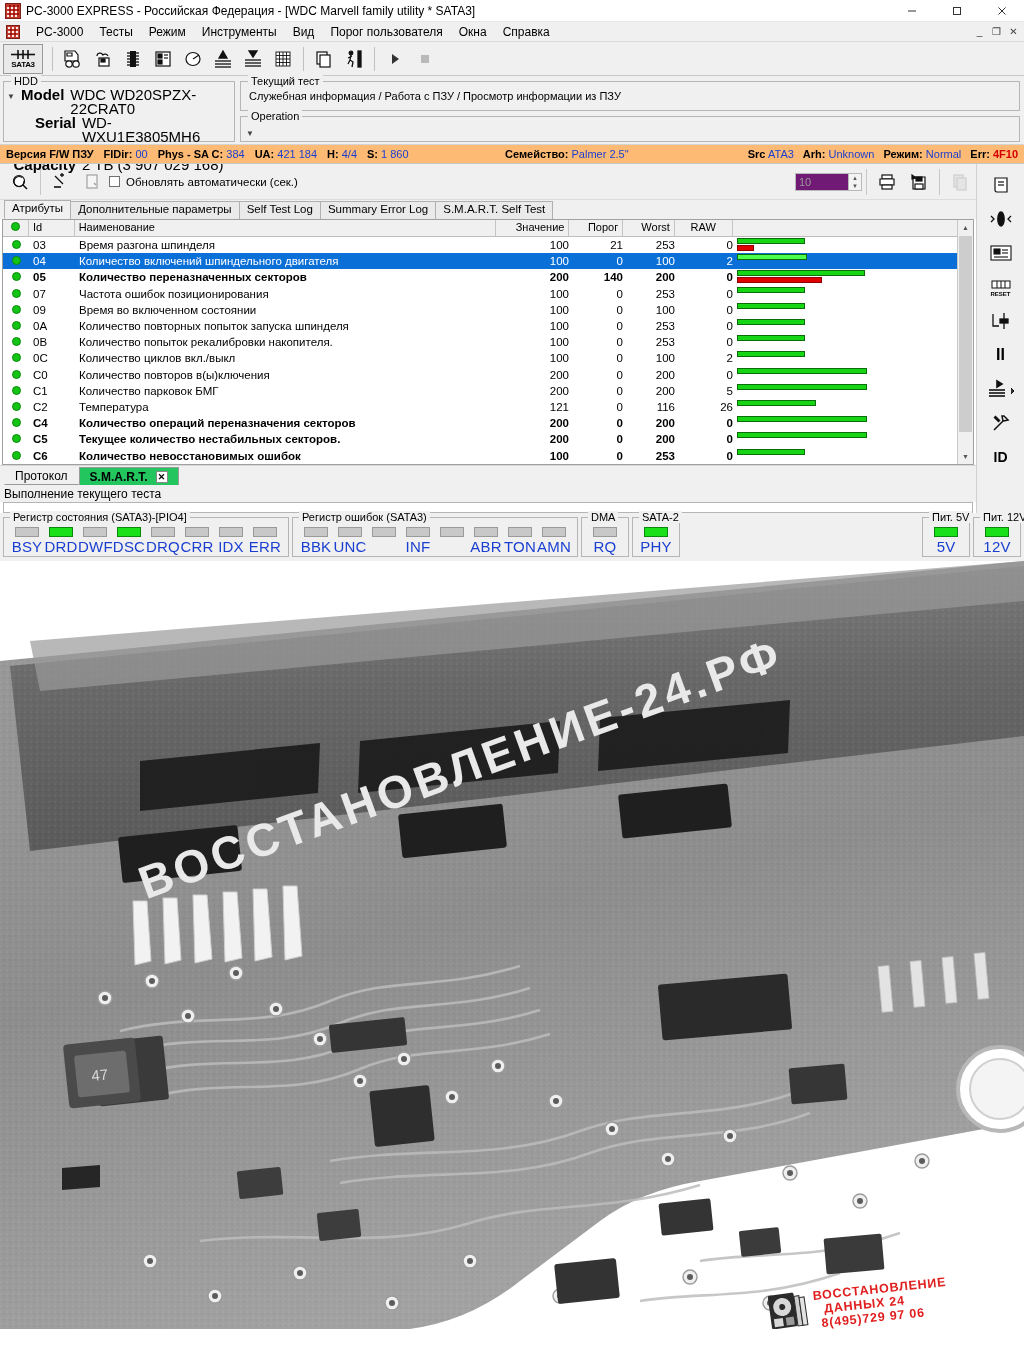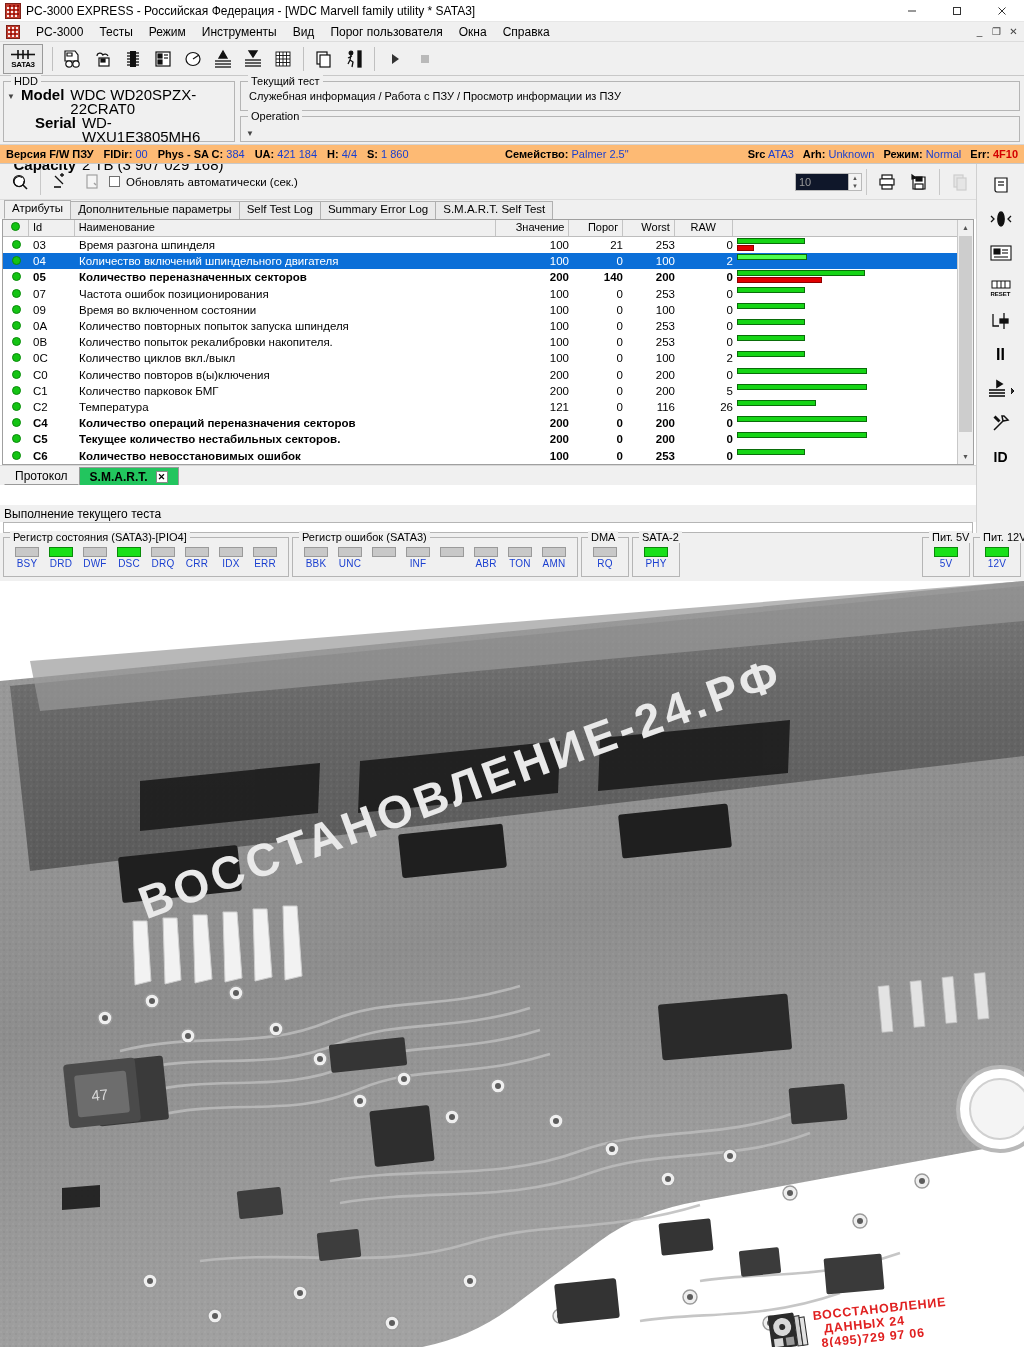--- a/index.html
+++ b/index.html
@@ -74,21 +74,21 @@
   
   .smart-wrap{ display:flex; }
   .smart-main{ width:976px; }
   .smart-tb{ height:36px; background:#f0f0f0; display:flex; align-items:center; padding-left:4px;
              border-bottom:1px solid #dcdcdc; }
   .st-btn{ width:32px; height:30px; display:flex; align-items:center; justify-content:center; }
   .st-sep{ width:1px; height:26px; background:#c8c8c8; margin:0 4px; }
   .cbx{ width:11px; height:11px; border:1px solid #707070; background:#fff; margin-right:6px; }
   .cbx-lbl{ font-size:11.5px; }
   .spin{ margin-left:auto; display:flex; align-items:center; }
-  .spin input{ width:54px; height:18px; border:1px solid #b9b9b9; background:#0f172a;
+  .spin input{ width:54px; height:18px; border:1px solid #b9b9b9; background:#701a75;
                font-size:11px; color:#999; padding:0 3px; font-family:"Liberation Sans",sans-serif;}
   .spin-b{ width:13px; height:18px; border:1px solid #b9b9b9; border-left:0; background:#f3f3f3;
            display:flex; flex-direction:column; }
   .spin-b div{ flex:1; display:flex; align-items:center; justify-content:center; font-size:6px; color:#555; }
 
   
   .tabrow{ height:19px; background:#f0f0f0; display:flex; align-items:flex-end; padding-left:4px; }
   .tab{ height:18px; padding:1px 7px 0 7px; font-size:11.5px; border:1px solid #b0b0b0;
         border-bottom:0; background:#eaeaea; margin-right:-1px; }
   .tab.sel{ background:#f0f0f0; border-bottom:1px solid #f0f0f0; height:19px; }
@@ -133,34 +133,34 @@
   
   .btabs{ height:20px; background:#f0f0f0; display:flex; align-items:flex-end;
           padding-left:4px; border-top:1px solid #d7d7d7;}
   .btab{ font-size:12px; padding:2px 10px 1px 10px; border:1px solid transparent;
          border-bottom:0; }
   .btab.sel{ background:#22c55e; border:1px solid #9a9a9a; border-bottom:0;
              font-weight:bold; display:flex; align-items:center; gap:8px; }
   .btab-x{ width:12px; height:12px; border:1px solid #8a8a8a; background:#fff;
            font-size:9px; line-height:10px; text-align:center; }
 
-  .progress-lbl{ font-size:12px; padding:2px 0 1px 4px; background:#f0f0f0;margin-top:20px;}
+  .progress-lbl{ font-size:12px; padding:2px 0 1px 4px; background:#f0f0f0;}
   .progress-bar{ height:11px; margin:0 3px; border:1px solid #b5b5b5; background:#fff; }
 
   
   .regrow{ height:48px; background:#f0f0f0; display:flex; align-items:flex-start;
            padding:4px 3px 0 3px; gap:3px; position:relative; }
   .rgrp{ border:1px solid #b5b5b5; position:relative; height:40px; padding:9px 6px 0 6px; }
   .rgrp > .cap{ position:absolute; top:-7px; left:6px; background:#f0f0f0; padding:0 3px;
                 font-size:11px; white-space:nowrap;}
   .leds{ display:flex; gap:0; }
   .ledcell{ width:34px; text-align:center; }
   .ledbox{ width:24px; height:10px; border:1px solid #9a9a9a; background:#c8c8c8; margin:0 auto 1px; }
   .ledbox.on{ background:#19e019; border-color:#0a8a0a; }
-  .ledlbl{ font-size:10px; color:#1a3fd0; letter-spacing:.2px; }
+  .ledlbl{ font-size:15px; color:#1a3fd0; letter-spacing:.2px; }
   .spacer{ flex:1 1 auto; }
 
   
   .photo{ position:relative; width:1024px; height:768px; overflow:hidden; background:#fff; }
   .pcb-svg{ position:absolute; inset:0; }
   .wm{ position:absolute; pointer-events:none; font-family:"Liberation Sans",sans-serif;}
   .wm-big{ color:#e9e9e9; font-size:46px; font-weight:bold; letter-spacing:4px;
            transform:rotate(-18deg); white-space:nowrap; }
   .stamp{ position:absolute; left:768px; top:728px; display:flex; align-items:flex-start; }
   .stamp-txt{ color:#e02020; font-weight:bold; font-size:12.5px; line-height:14px;

